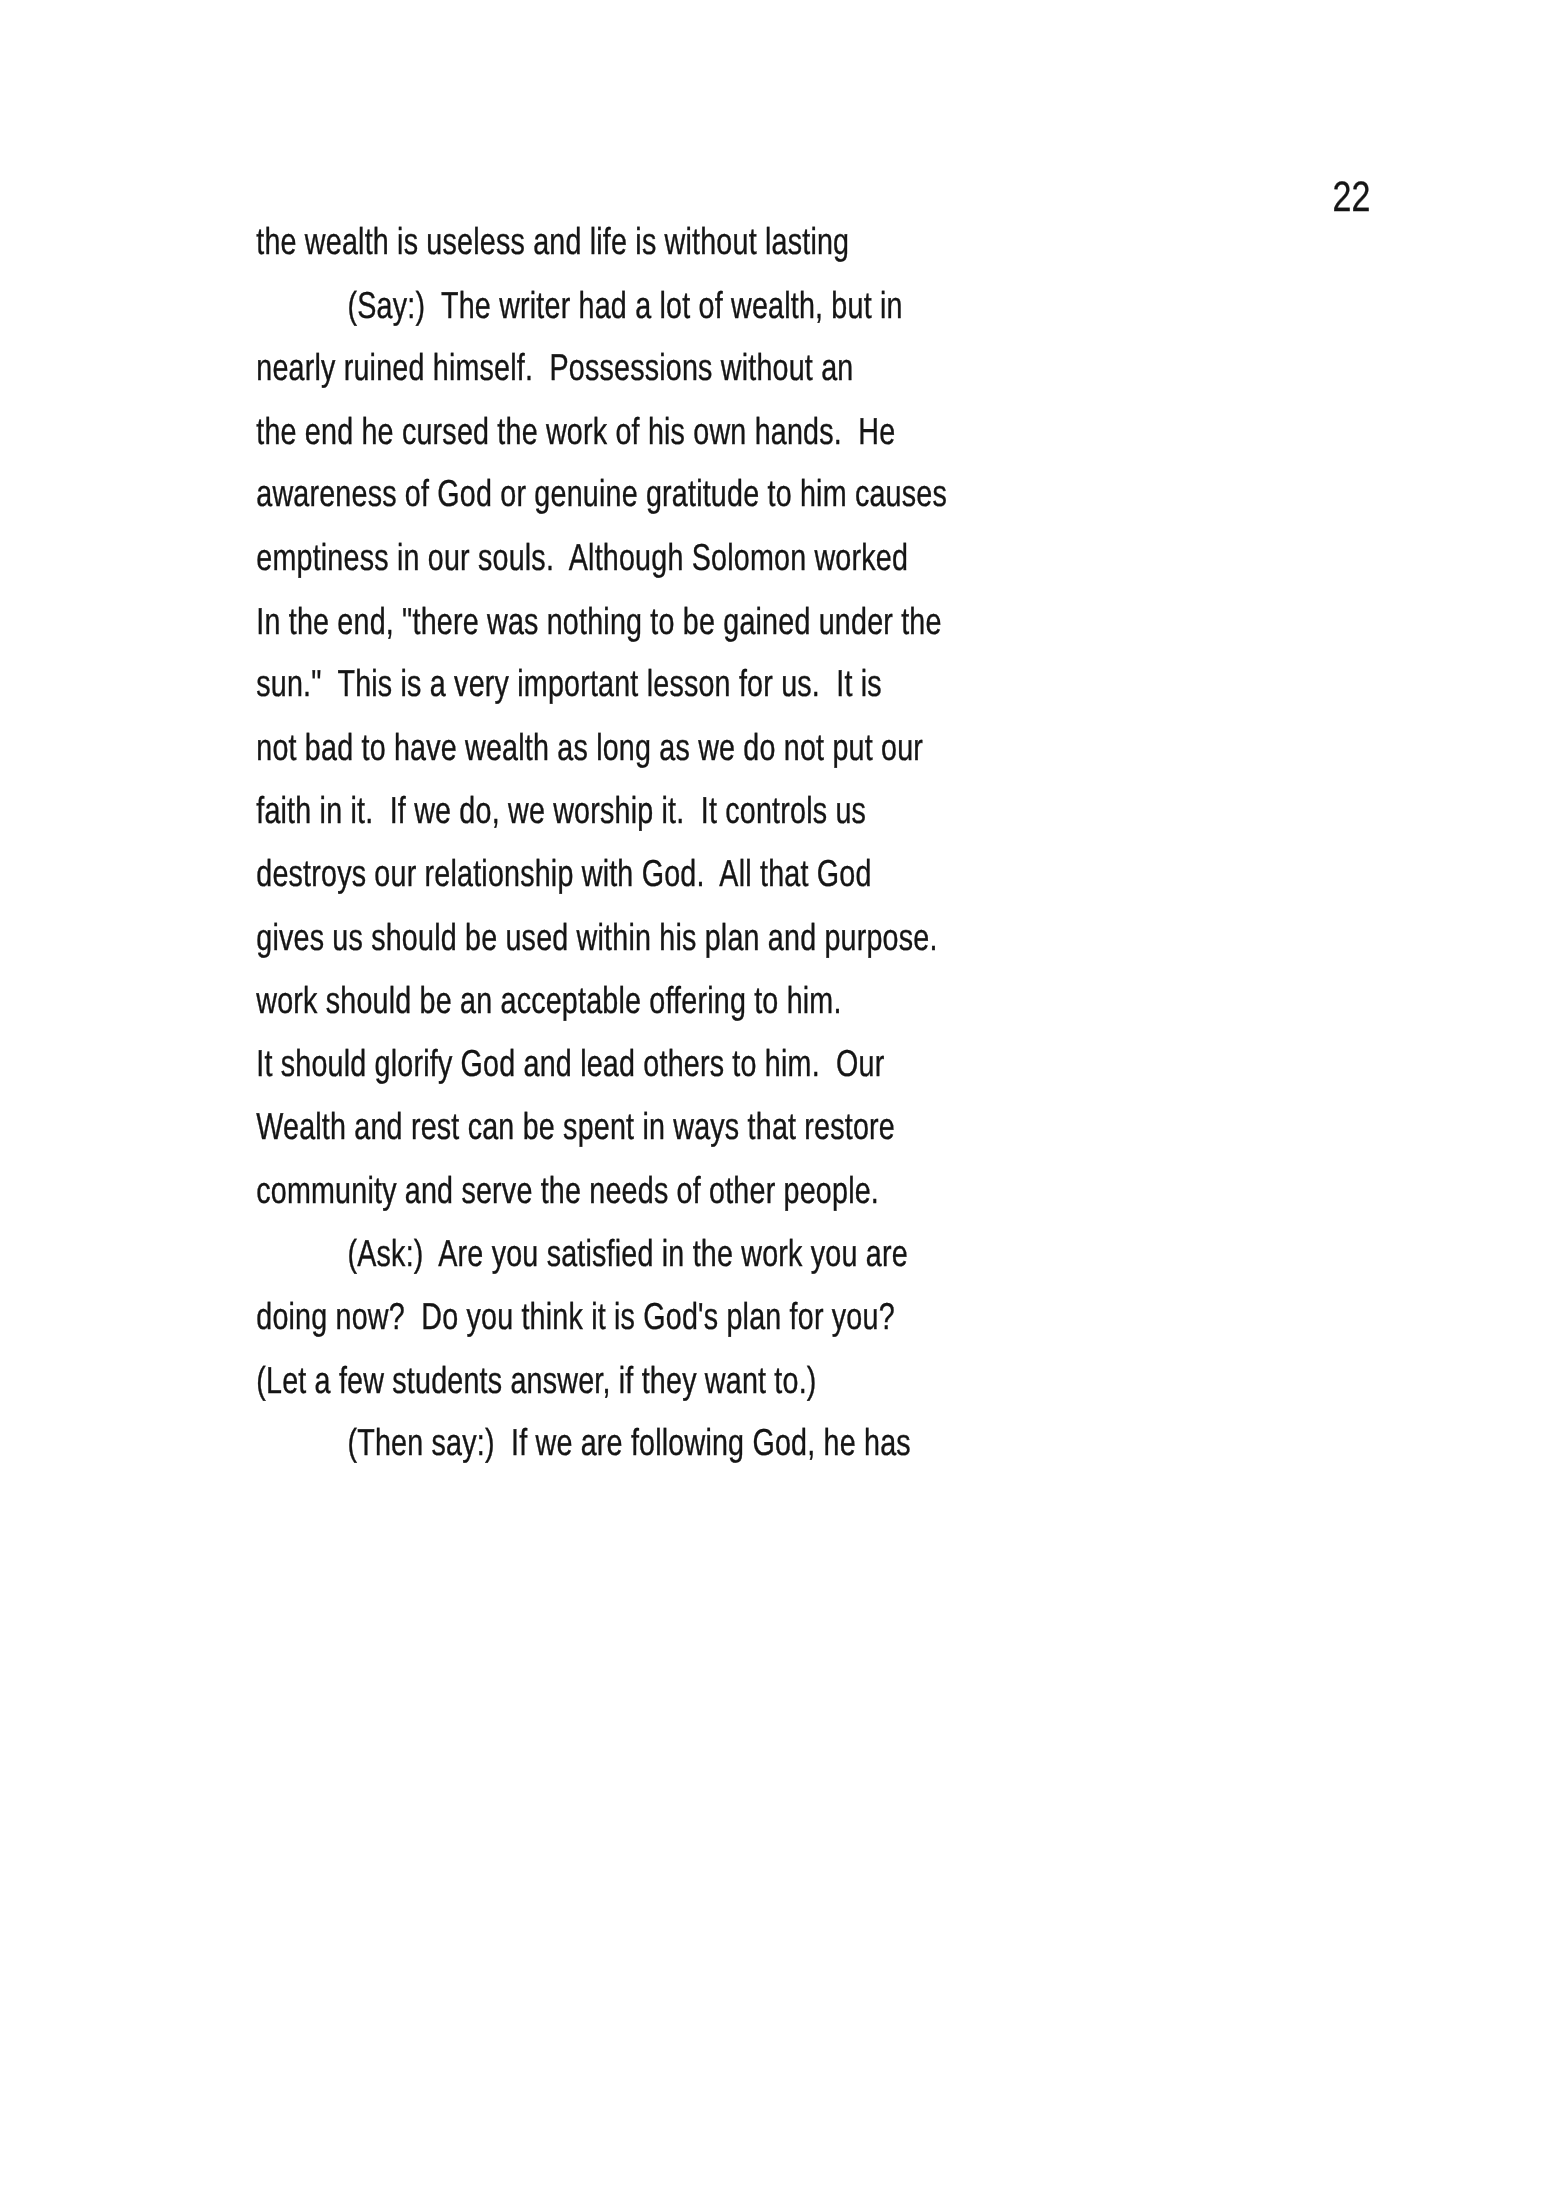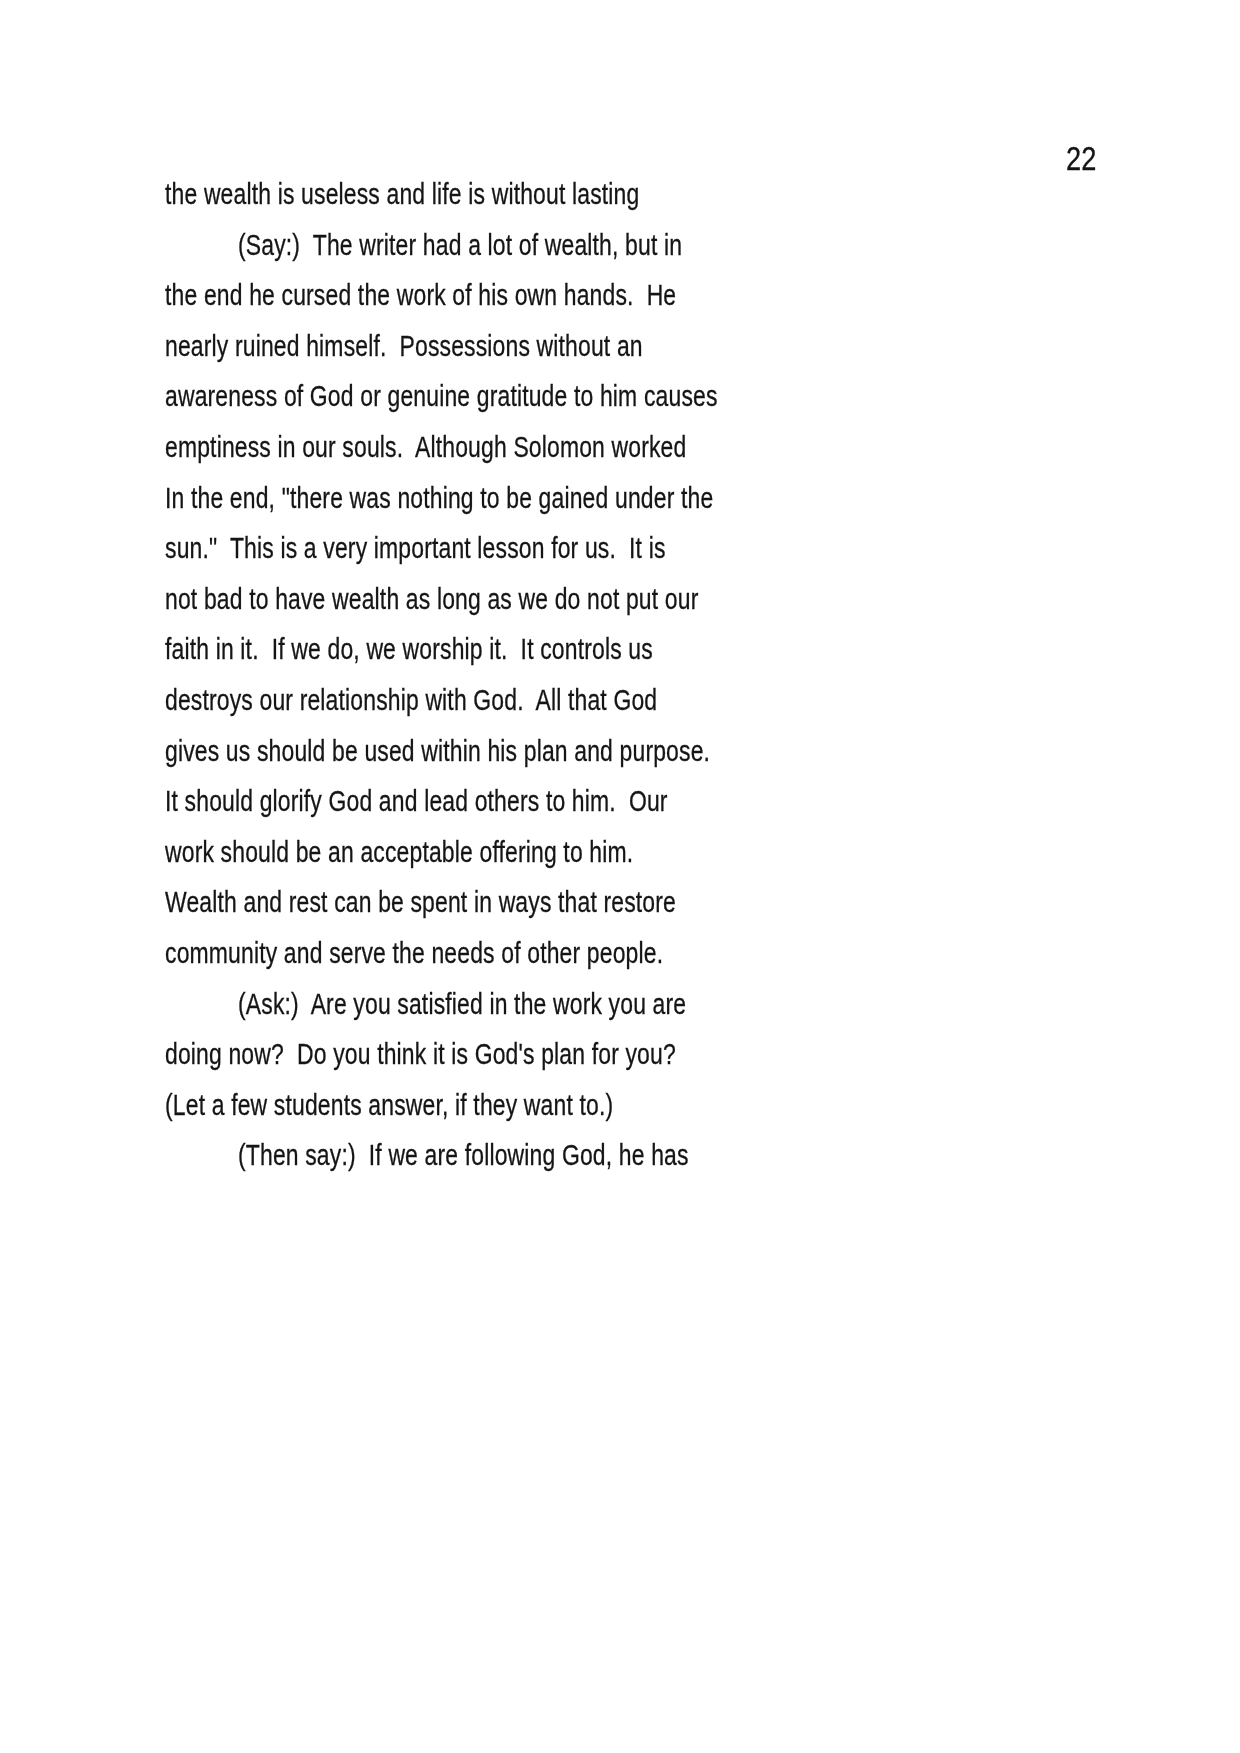--- a/index.html
+++ b/index.html
@@ -33,52 +33,53 @@
     position: absolute;
     left: 165px;
     top: 169px;
     width: 760px;
   }
   .line {
     height: 50.6px;
     line-height: 50.6px;
     font-size: 30px;
     white-space: pre;
+    margin-left: 40px;
   }
   .line.indent {
     padding-left: 73px;
   }
   .line .tx {
     display: inline-block;
     transform: scaleX(0.765);
     transform-origin: 0 50%;
     letter-spacing: 0.2px;
     -webkit-text-stroke: 0.3px #151515;
   }
 </style>
 </head>
 <body>
 
 <div class="page">
   <div class="page-number">22</div>
   <div class="body-text">
       <div class="line"><span class="tx">the wealth is useless and life is without lasting</span></div>
       <div class="line indent"><span class="tx">(Say:)  The writer had a lot of wealth, but in</span></div>
+      <div class="line"><span class="tx">nearly ruined himself.  Possessions without an</span></div>
       <div class="line"><span class="tx">the end he cursed the work of his own hands.  He</span></div>
-      <div class="line"><span class="tx">nearly ruined himself.  Possessions without an</span></div>
       <div class="line"><span class="tx">awareness of God or genuine gratitude to him causes</span></div>
       <div class="line"><span class="tx">emptiness in our souls.  Although Solomon worked</span></div>
       <div class="line"><span class="tx">In the end, "there was nothing to be gained under the</span></div>
       <div class="line"><span class="tx">sun."  This is a very important lesson for us.  It is</span></div>
       <div class="line"><span class="tx">not bad to have wealth as long as we do not put our</span></div>
       <div class="line"><span class="tx">faith in it.  If we do, we worship it.  It controls us</span></div>
       <div class="line"><span class="tx">destroys our relationship with God.  All that God</span></div>
       <div class="line"><span class="tx">gives us should be used within his plan and purpose.</span></div>
+      <div class="line"><span class="tx">work should be an acceptable offering to him.</span></div>
       <div class="line"><span class="tx">It should glorify God and lead others to him.  Our</span></div>
-      <div class="line"><span class="tx">work should be an acceptable offering to him.</span></div>
       <div class="line"><span class="tx">Wealth and rest can be spent in ways that restore</span></div>
       <div class="line"><span class="tx">community and serve the needs of other people.</span></div>
       <div class="line indent"><span class="tx">(Ask:)  Are you satisfied in the work you are</span></div>
       <div class="line"><span class="tx">doing now?  Do you think it is God's plan for you?</span></div>
       <div class="line"><span class="tx">(Let a few students answer, if they want to.)</span></div>
       <div class="line indent"><span class="tx">(Then say:)  If we are following God, he has</span></div>
     </div>
 </div>
 
 </body></html>

